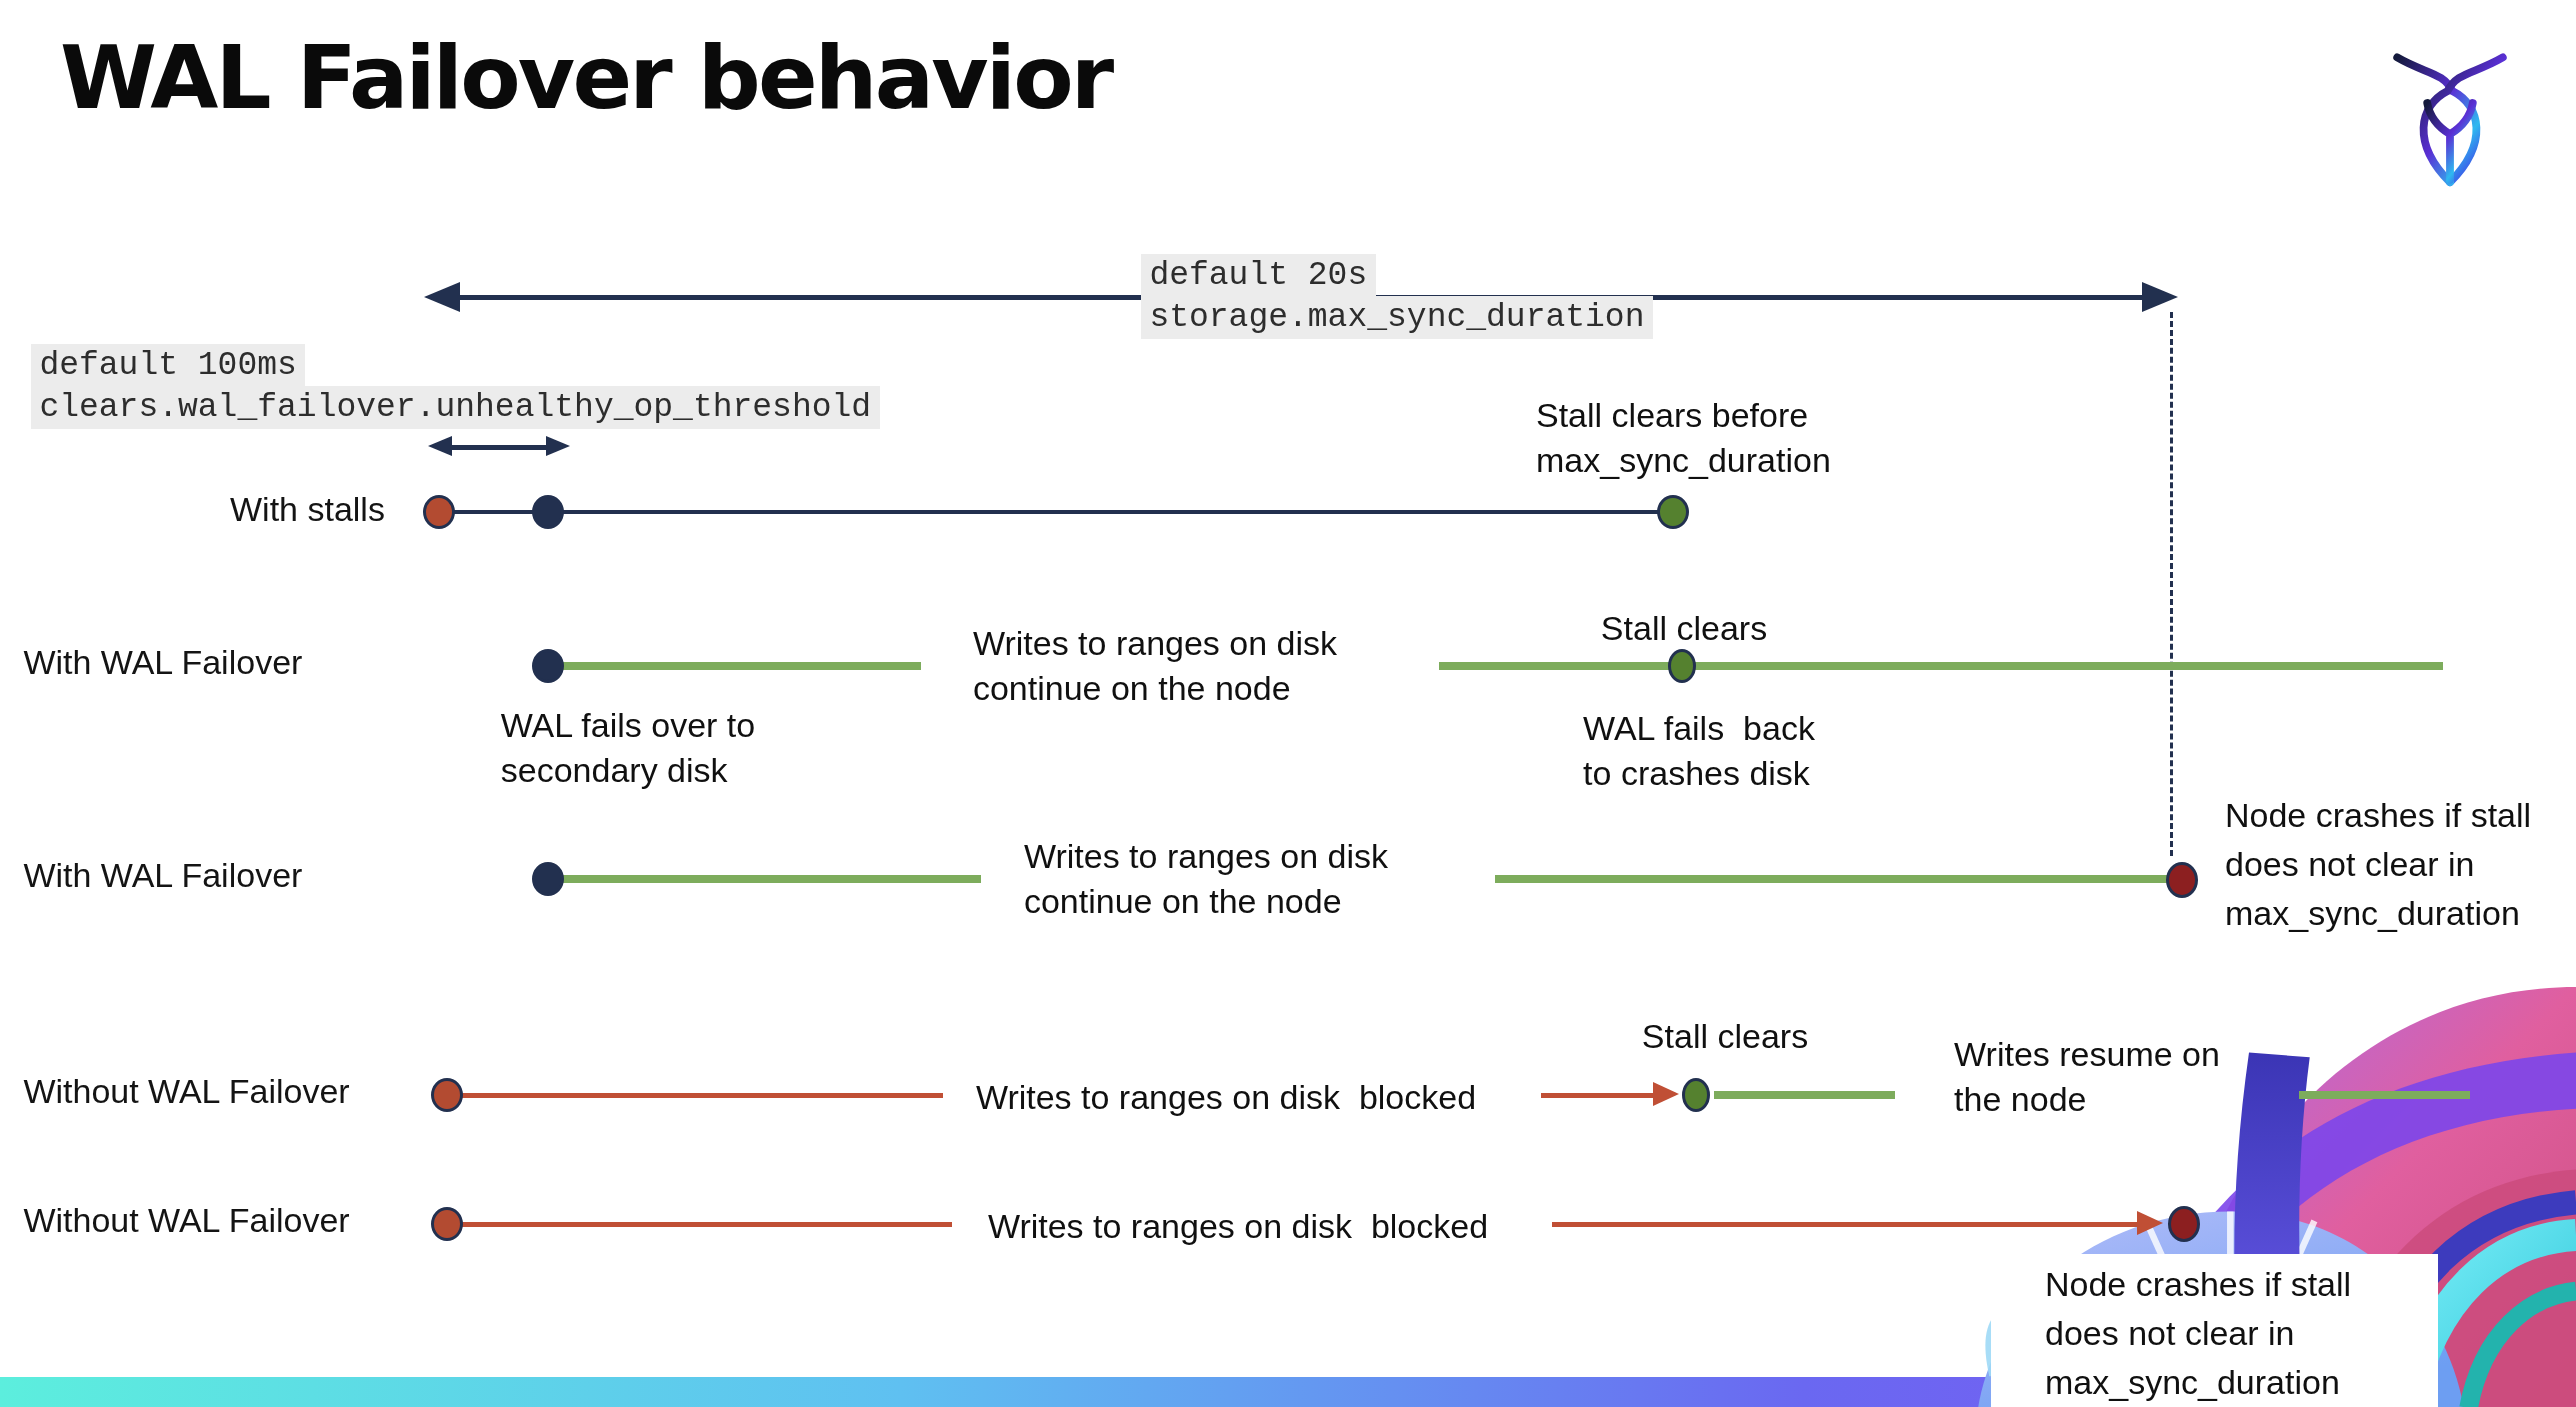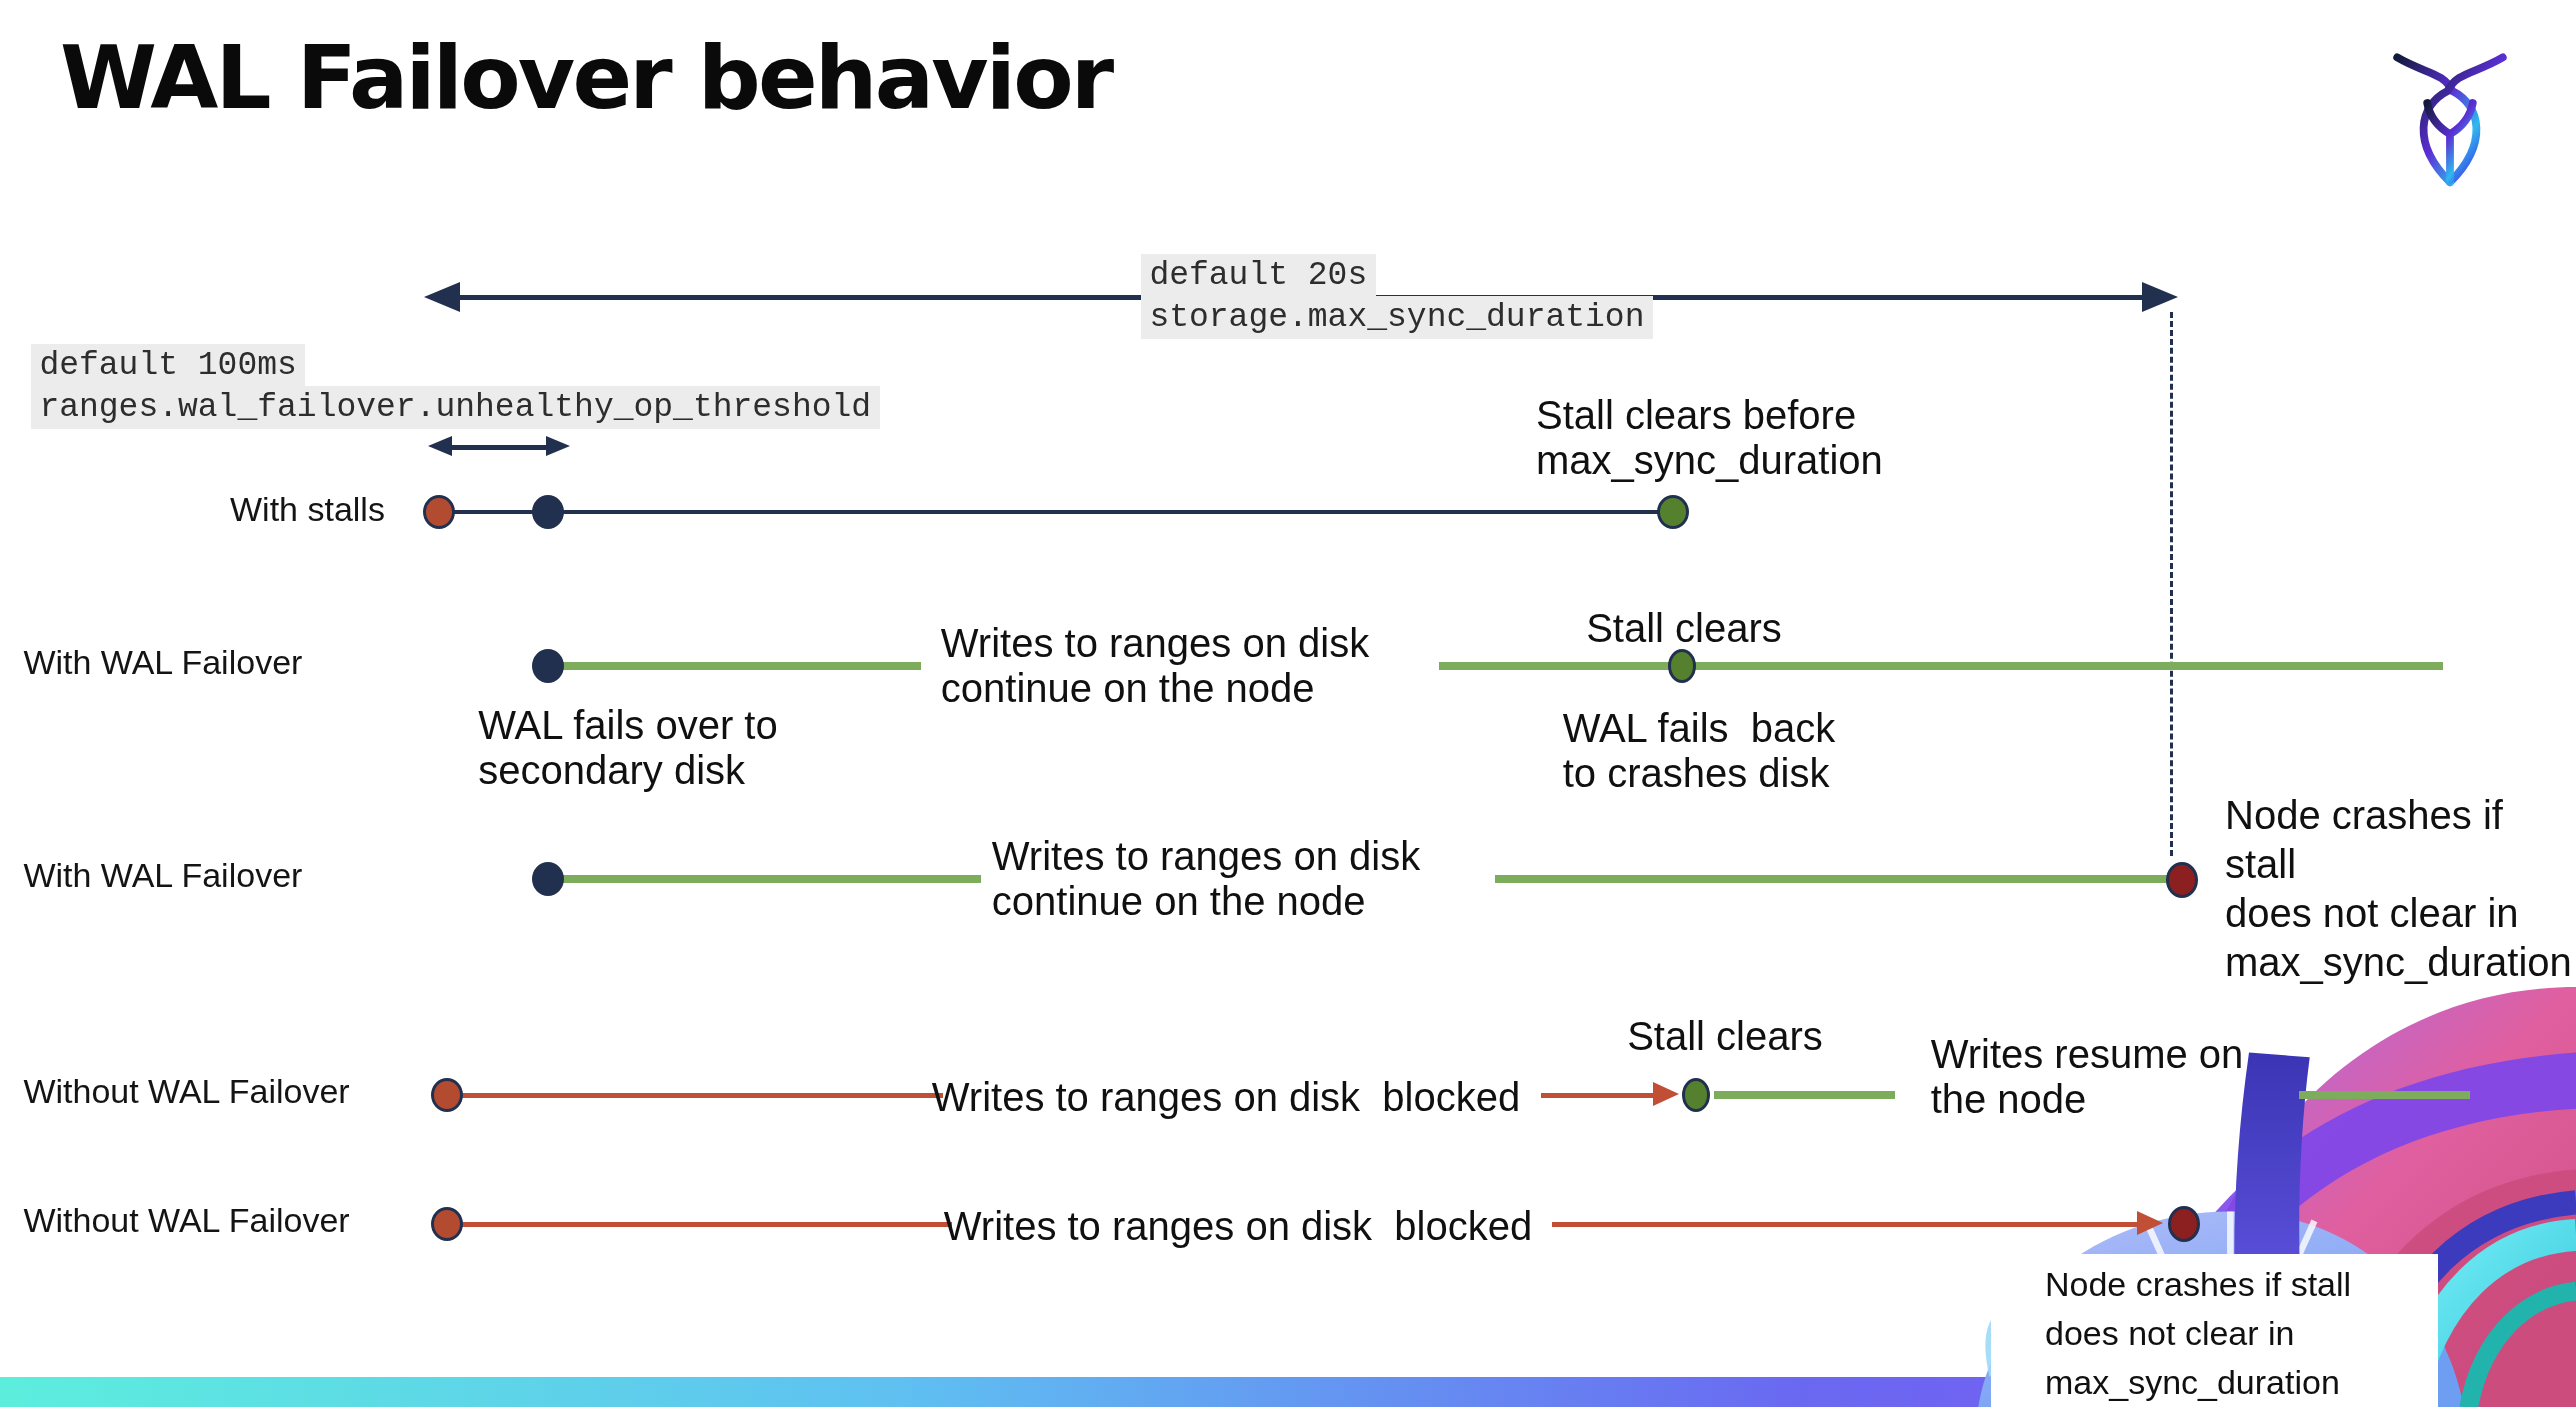--- a/index.html
+++ b/index.html
@@ -9,21 +9,21 @@
   .slide-title{position:absolute;left:60px;top:26px;font-family:"DejaVu Sans",sans-serif;
                font-weight:bold;font-size:88px;letter-spacing:-2.8px;color:#0a0a0a;z-index:4;}
 
   .logo{position:absolute;left:2389px;top:43px;width:122px;height:150px;z-index:4;}
 
   .mono-label{position:absolute;font-family:"Liberation Mono",monospace;font-size:33px;
               background:#ececec;color:#2d2d2d;padding:2.8px 8.4px;white-space:pre;z-index:4;}
 
   .row-label{position:absolute;font-size:34px;color:#141414;white-space:nowrap;z-index:4;}
 
-  .ann{position:absolute;font-size:40px;line-height:45px;color:#101010;white-space:pre-wrap;z-index:5;}
+  .ann{position:absolute;font-size:34px;line-height:45px;color:#101010;white-space:pre-wrap;z-index:5;}
   .ann.center{transform:translateX(-50%);text-align:left;}
   .ann.lh52{line-height:49px;}
 
   .hline{position:absolute;z-index:4;}
   .navy-bg{background:#22304f;}
   .green-bg{background:#7dac5c;}
   .red-bg{background:#c04f35;}
 
   .dot{position:absolute;border-radius:50%;box-sizing:border-box;border:3.7px solid #22304f;z-index:6;}
   .dot.navy{background:#22304f;}
@@ -116,21 +116,21 @@
   </svg>
 
   <div class="hline navy-bg" style="left:456px;top:295px;width:1690px;height:4.7px;"></div>
   <div class="tri" style="left:424px;top:282px;border-top:15px solid transparent;border-bottom:15px solid transparent;border-right:36px solid #22304f;"></div>
   <div class="tri" style="left:2142px;top:282px;border-top:15px solid transparent;border-bottom:15px solid transparent;border-left:36px solid #22304f;"></div>
 
   <div class="mono-label" style="left:1141px;top:254px;">default 20s</div>
   <div class="mono-label" style="left:1141px;top:296px;">storage.max_sync_duration</div>
 
   <div class="mono-label" style="left:31px;top:344px;">default 100ms</div>
-  <div class="mono-label" style="left:31px;top:386px;">ranges.wal_failover.unhealthy_op_threshold</div>
+  <div class="mono-label" style="left:31px;top:386px;">clears.wal_failover.unhealthy_op_threshold</div>
 
   <div class="hline navy-bg" style="left:449px;top:445px;width:101px;height:4.7px;"></div>
   <div class="tri" style="left:428px;top:436px;border-top:10.3px solid transparent;border-bottom:10.3px solid transparent;border-right:24px solid #22304f;"></div>
   <div class="tri" style="left:546px;top:436px;border-top:10.3px solid transparent;border-bottom:10.3px solid transparent;border-left:24px solid #22304f;"></div>
 
   <div class="dashed-vline"></div>
 
   <div class="row-label" style="left:230px;top:490px;">With stalls</div>
   <div class="hline navy-bg" style="left:439px;top:510px;width:1234px;height:3.7px;"></div>
   <div class="dot red" style="left:423px;top:495px;width:32px;height:34px;"></div>

